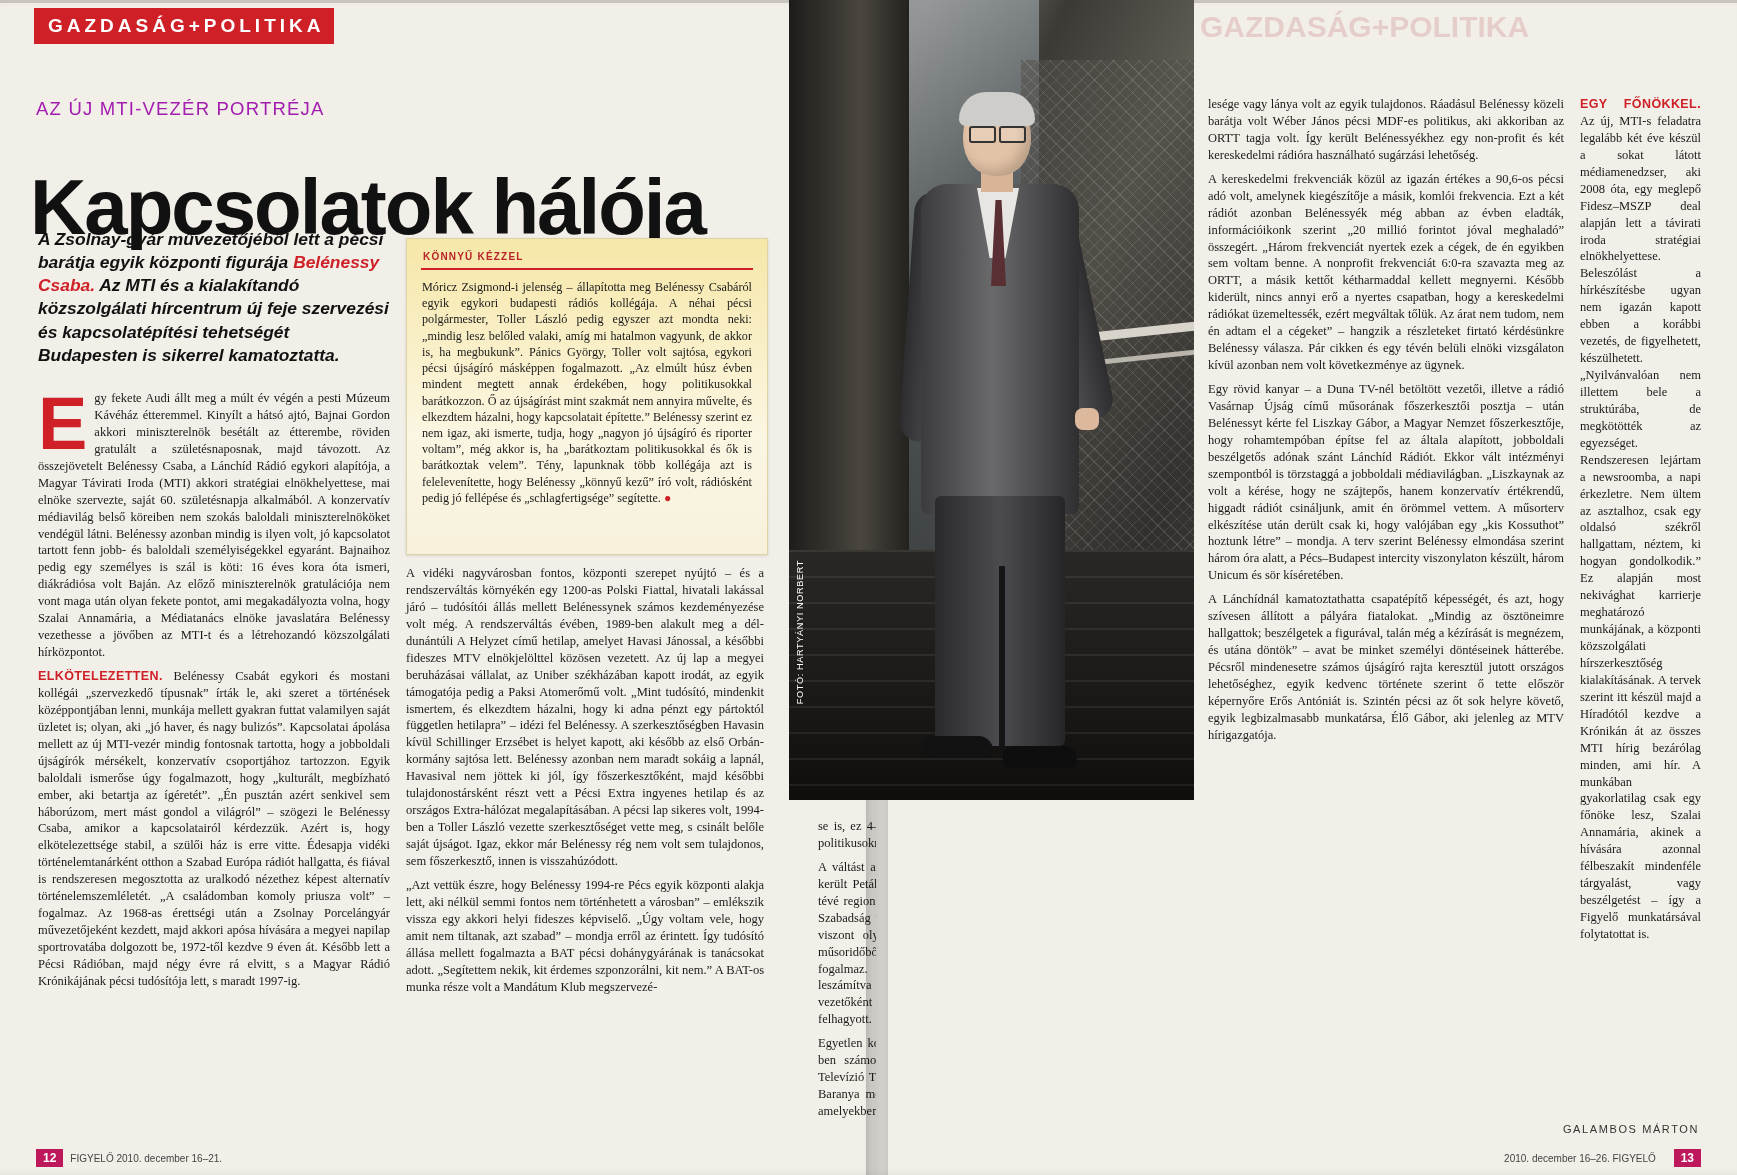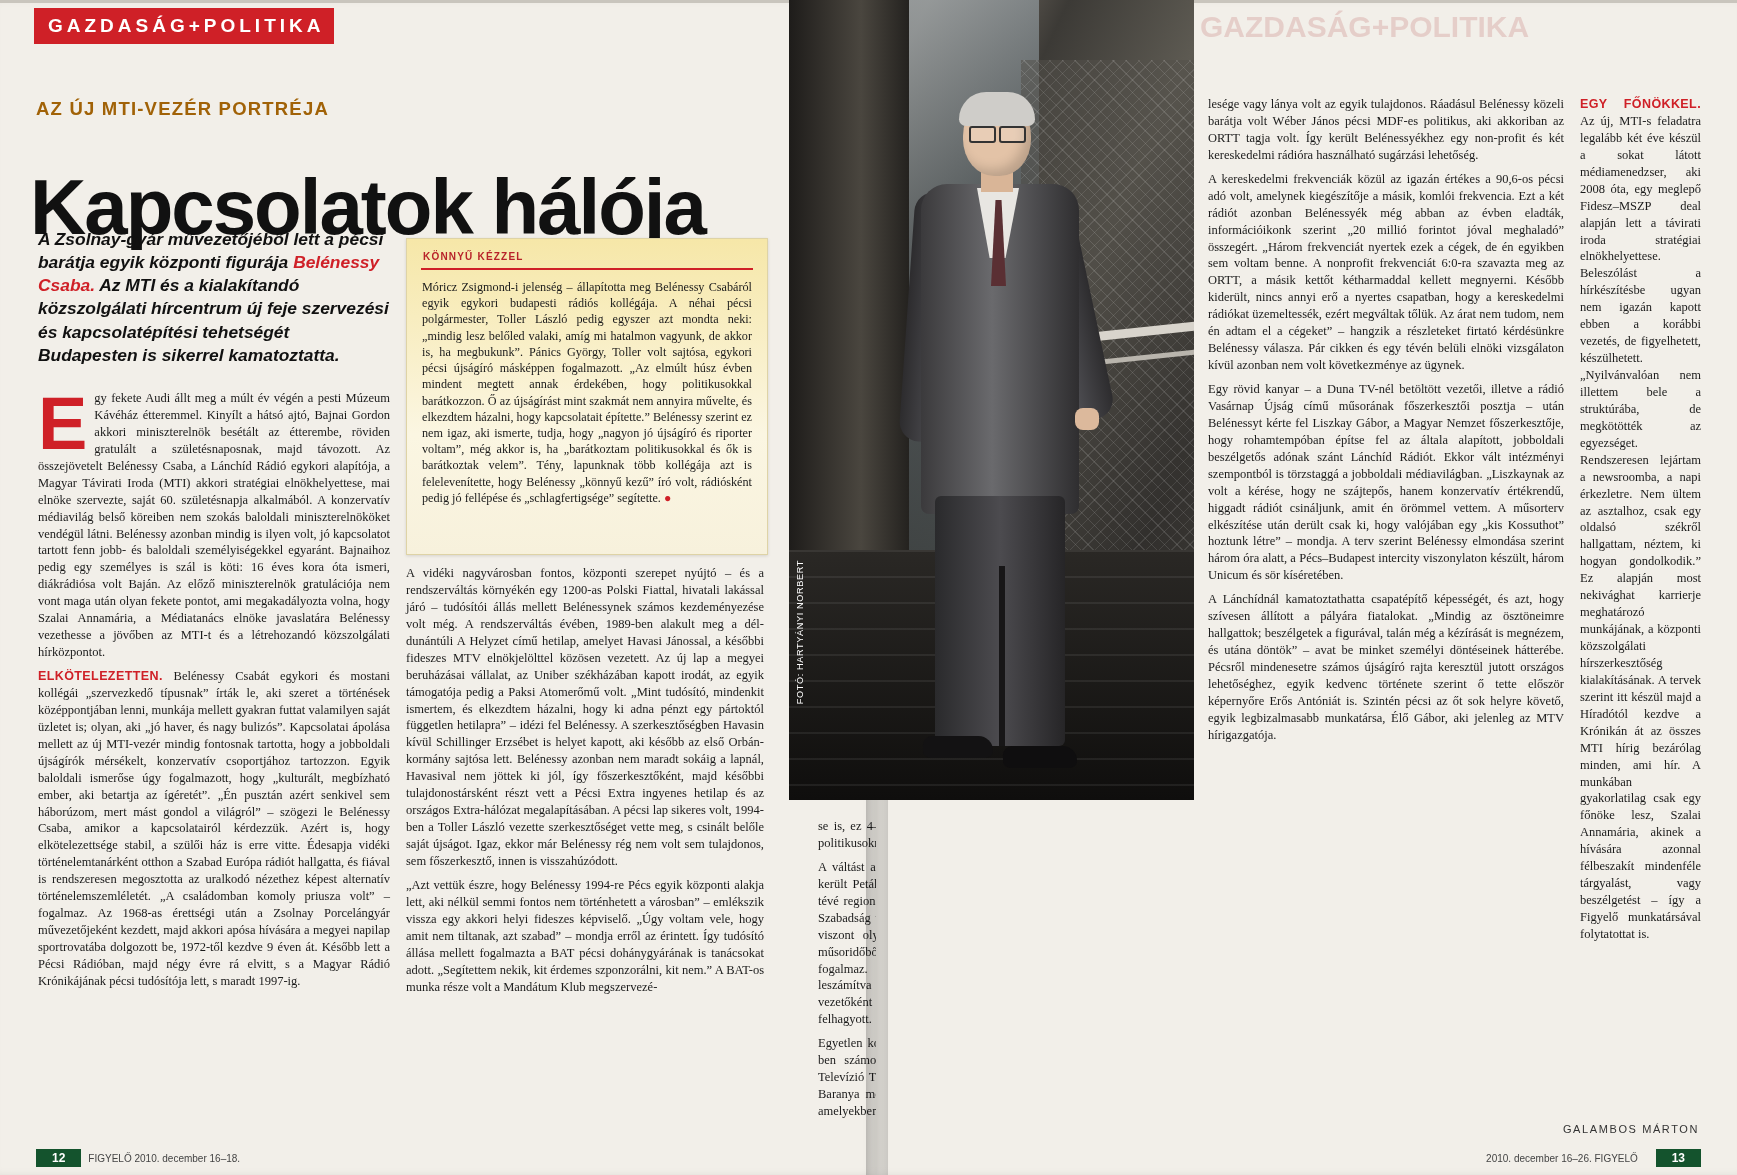--- a/index.html
+++ b/index.html
@@ -18,21 +18,21 @@
   .page-right{left:876px;width:861px;box-shadow:inset 6px 0 14px -8px rgba(0,0,0,.35);}
 
   
   .rubric{position:absolute;left:34px;top:8px;width:300px;height:36px;background:#cf2027;}
   .rubric span{
     display:block;color:#fff;font-family:"Liberation Sans",sans-serif;
     font-weight:bold;font-size:19px;letter-spacing:4px;line-height:36px;
     padding-left:14px;
   }
   .kicker{position:absolute;left:36px;top:98px;font-family:"Liberation Sans",sans-serif;
-    font-weight:bold;font-size:18.5px;letter-spacing:1.2px;color:#a16207;}
+    font-weight:normal;font-size:18.5px;letter-spacing:1.2px;color:#a21caf;}
   .headline{position:absolute;left:30px;top:116px;width:790px;
     font-family:"Liberation Sans",sans-serif;font-weight:bold;font-size:78px;
     letter-spacing:-2px;color:#111;line-height:1.02;}
   .standfirst{position:absolute;left:38px;top:228px;width:355px;
     font-family:"Liberation Sans",sans-serif;font-style:italic;font-weight:bold;
     font-size:17.4px;line-height:1.33;color:#111;}
   .standfirst .hl{color:#cf2027;}
 
   
   .col{position:absolute;font-size:12.5px;line-height:1.355;text-align:justify;
@@ -103,22 +103,22 @@
     writing-mode:vertical-rl;transform:rotate(180deg);}
   .colB{position:absolute;left:406px;top:565px;width:358px;}
   .colC{position:absolute;left:818px;top:818px;width:360px;}
 
   
   .ghost{position:absolute;left:1200px;top:10px;width:520px;height:80px;opacity:.17;
     font-family:"Liberation Sans",sans-serif;font-weight:bold;font-size:30px;color:#a33;}
   .colD{position:absolute;left:1208px;top:96px;width:356px;}
 
   .footer{position:absolute;bottom:8px;font-family:"Liberation Sans",sans-serif;font-size:10px;color:#444;}
-  .folio-box{display:inline-block;background:#14532d;color:#fff;font-weight:bold;font-size:12px;
-    padding:2px 16px;margin-right:7px;}
+  .folio-box{display:inline-block;background:#be185d;color:#fff;font-weight:bold;font-size:12px;
+    padding:2px 7px;margin-right:7px;}
   .footer-left{left:36px;}
   .footer-right{right:36px;}
   .byline{position:absolute;right:38px;bottom:40px;font-family:"Liberation Sans",sans-serif;
     font-size:11px;letter-spacing:1.6px;color:#333;}
   .hr-top{position:absolute;left:0;top:0;width:100%;height:3px;background:#c9c5bd;}
 </style>
 </head>
 <body>
 
 <div class="spread">
@@ -160,21 +160,21 @@
       <p>„Azt vettük észre, hogy Belénessy 1994-re Pécs egyik központi alakja lett, aki nélkül semmi fontos nem történhetett a városban” – emlékszik vissza egy akkori helyi fideszes képviselő. „Úgy voltam vele, hogy amit nem tiltanak, azt szabad” – mondja erről az érintett. Így tudósító állása mellett fogalmazta a BAT pécsi dohánygyárának is tanácsokat adott. „Segítettem nekik, kit érdemes szponzorálni, kit nem.” A BAT-os munka része volt a Mandátum Klub megszervezé-</p>
     </div>
 
     <div class="col colC">
       <p>se is, ez 4–5 éven keresztül találkozóhelye lett a helyi újságíróknak, politikusoknak, önkormányzati cégvezetőknek.</p>
       <p>A váltást a Horn-kormány utolsó teljes éve hozta el számára, ekkor került Peták István, a Magyar Televízió akkori elnökének hívására a tévé regionális és határon túli műsorok vezetői székébe. „Mindenki a Szabadság téren akart villongni, Pesten akart műsort csinálni. Nekünk viszont olyan hálózatunk volt, hogy napi 4 órát felügyeltünk a műsoridőből. Ha úgy tetszik, meglovagoltam ezt a lehetőséget” – fogalmaz. Innentől kezdve a pécsi újságíró, egy rövid szünetet leszámítva – amikor is tárcákat írt a megyei napilapba – már csak vezetőként dolgozott különböző médiacégeknél, az újságírói munkával felhagyott.</p>
       <p>Egyetlen komolyabb botránya is ehhez az időszakhoz kötődik: 2000-ben számos frekvenciát pályáztatott meg az Országos Rádiós és Televízió Testület (ORTT), ekkor nyert többek között az Inforádió is. Baranya megyében azonban csak olyan cégek jutottak lehetőséghez, amelyekben mások mellett Belénessy Csaba fe-</p>
     </div>
 
     <div class="footer footer-left">
-      <span class="folio-box">12</span><span>FIGYELŐ  2010. december 16–18.</span>
+      <span class="folio-box">12</span><span>FIGYELŐ  2010. december 16–21.</span>
     </div>
   </div>
 
   <div class="page page-right">
     <div class="hr-top"></div>
   </div>
 
   <div class="gutter"></div>
 
   <div class="photo">

